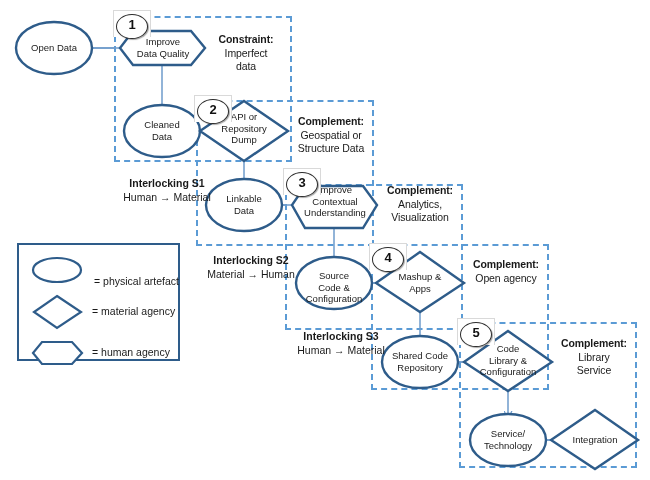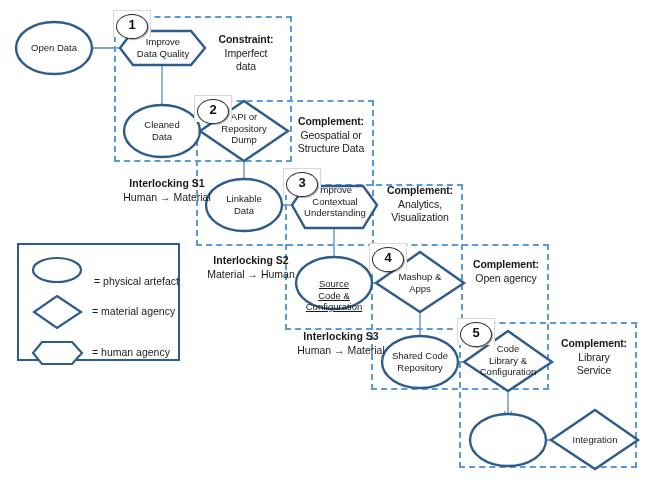--- a/index.html
+++ b/index.html
@@ -197,21 +197,21 @@
     <span>Linkable</span><br>
     <span>Data</span>
   </div>
 
   <div class="slabel" style="left:294px;top:184px;width:82px;">
     <span>Improve</span><br>
     <span>Contextual</span><br>
     <span>Understanding</span>
   </div>
 
-  <div class="slabel" style="left:294px;top:278px;width:80px;text-decoration:underline;">
+  <div class="slabel" style="left:294px;top:270px;width:80px;">
     <span>Source</span><br>
     <span>Code &amp;</span><br>
     <span>Configuration</span>
   </div>
 
   <div class="slabel" style="left:379px;top:350px;width:82px;">
     <span>Shared Code</span><br>
     <span>Repository</span>
   </div>
 
@@ -219,20 +219,24 @@
     <span>Mashup &amp;</span><br>
     <span>Apps</span>
   </div>
 
   <div class="slabel" style="left:466px;top:343px;width:84px;">
     <span>Code</span><br>
     <span>Library &amp;</span><br>
     <span>Configuration</span>
   </div>
 
+  <div class="slabel" style="left:468px;top:428px;width:80px;">
+    <span>Service/</span><br>
+    <span>Technology</span>
+  </div>
 
   <div class="slabel" style="left:555px;top:434px;width:80px;">
     <span>Integration</span>
   </div>
 
   <div class="ctext" style="left:204px;top:33px;width:84px;">
     <span class="hd">Constraint:</span>
     <span>Imperfect</span><br>
     <span>data</span>
   </div>

